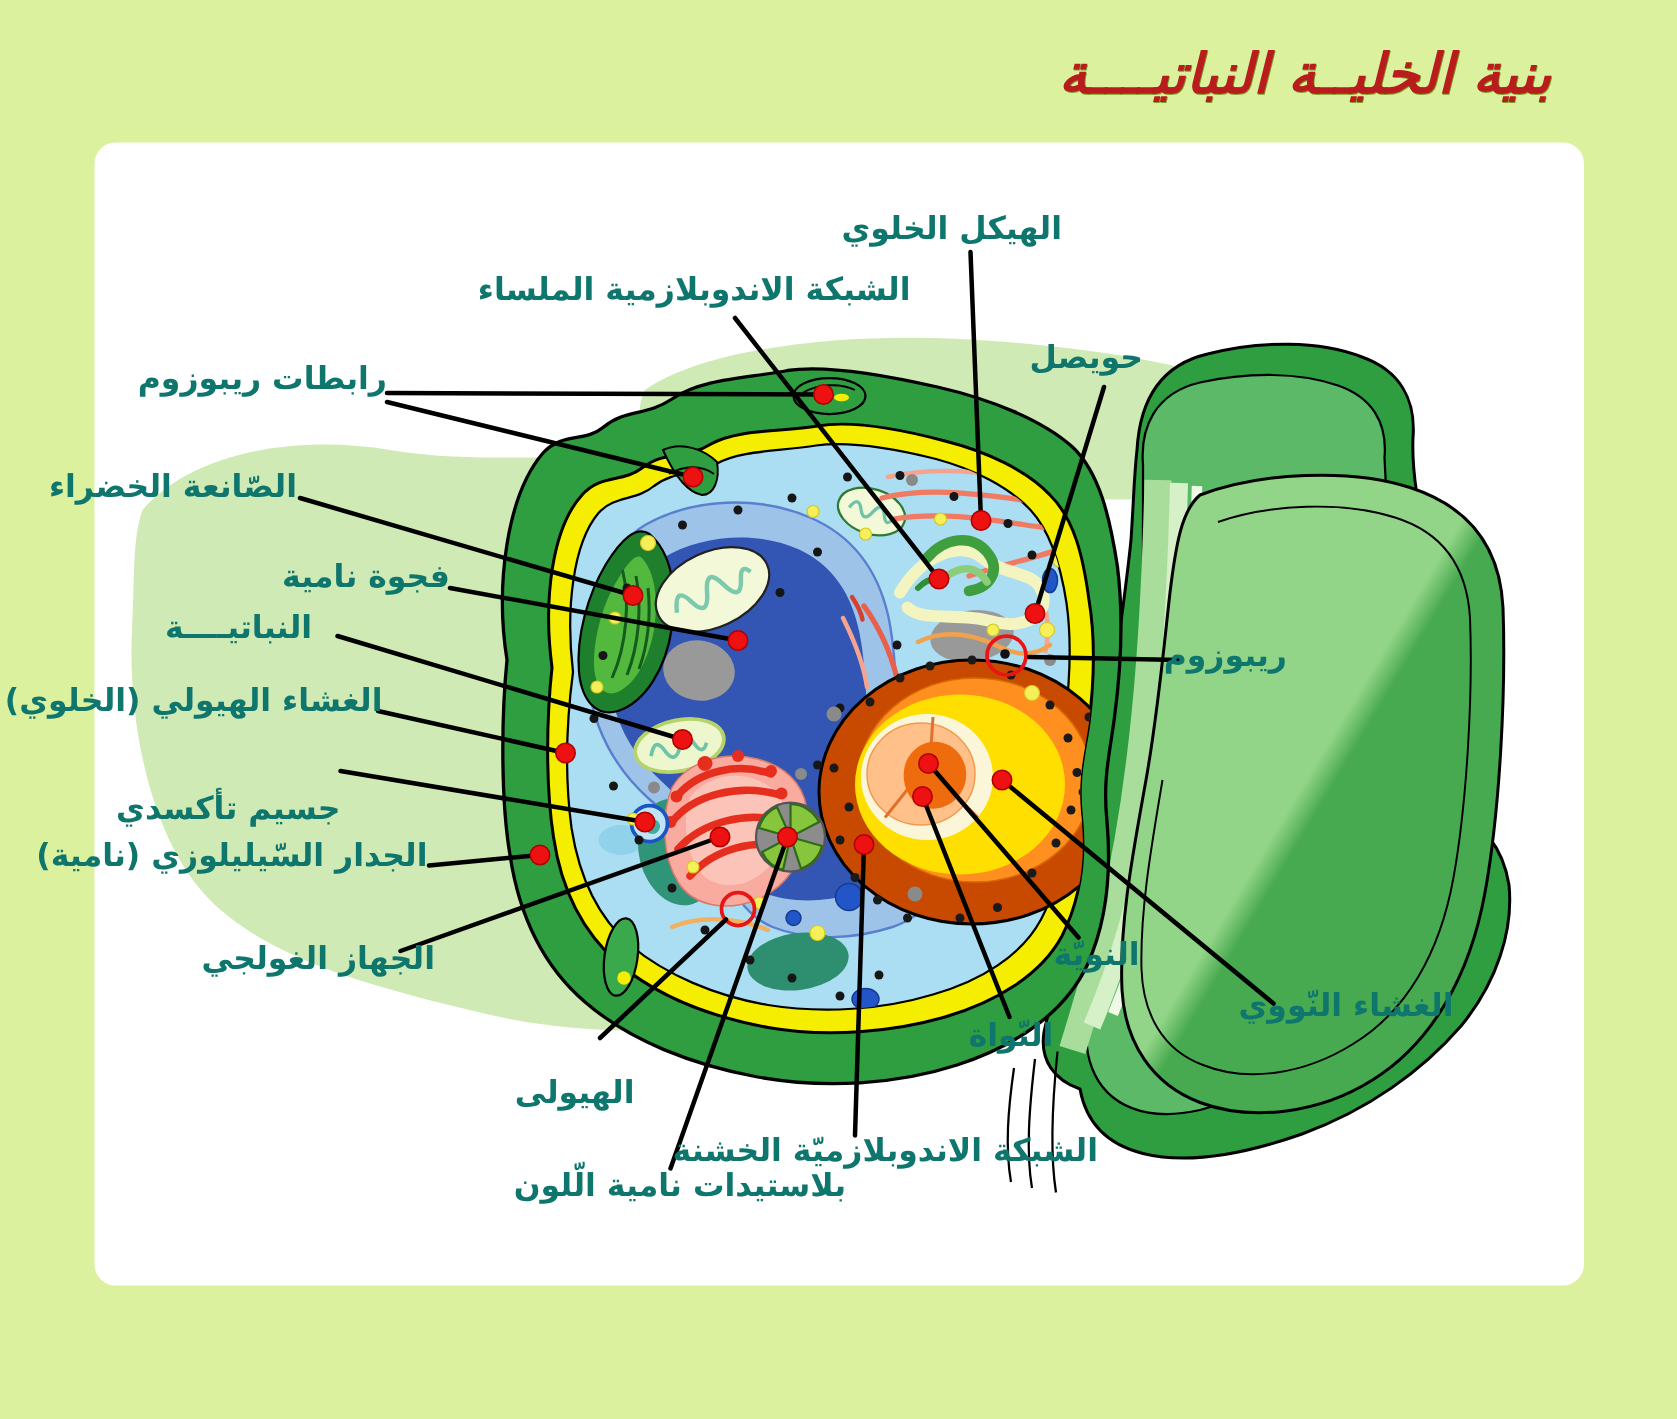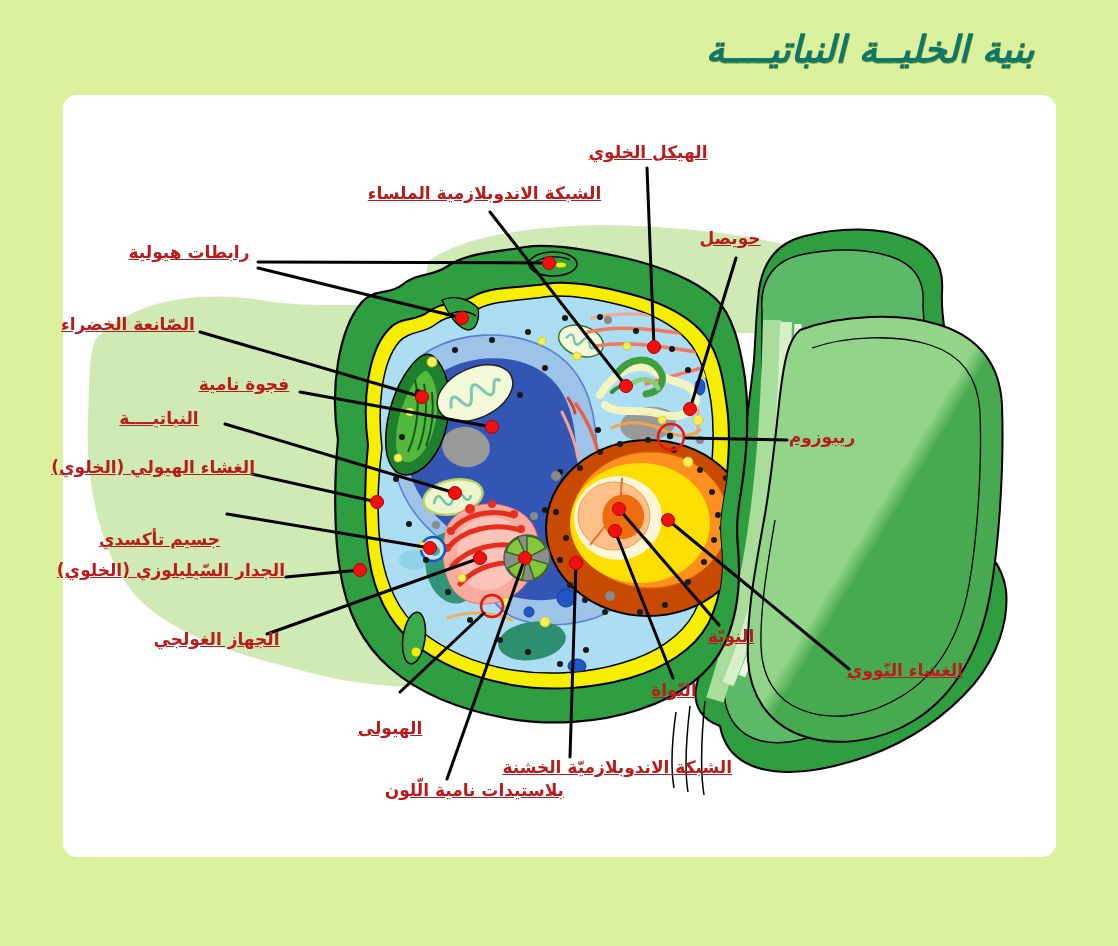--- a/index.html
+++ b/index.html
@@ -7,30 +7,29 @@
     width:1118px;height:946px;position:relative;overflow:hidden;
     background:#dcf19e;
     font-family:"DejaVu Sans", sans-serif;
   }
   #canvas-card{
     position:absolute;left:63px;top:95px;width:993px;height:762px;
     background:#ffffff;border-radius:14px;
   }
   #page-title{
     position:absolute;left:640px;top:20px;width:460px;height:60px;
-    color:#0f766e;font-size:37px;font-weight:bold;font-style:italic;
+    color:#b91c1c;font-size:37px;font-weight:bold;font-style:italic;
     text-align:center;direction:rtl;line-height:60px;
     text-shadow:0.5px 0.5px 0 #7f9c28;
   }
   svg#cell-svg{position:absolute;left:0;top:0;}
   .lbl{
     position:absolute;direction:rtl;text-align:center;
-    color:#b91c1c;font-weight:bold;font-size:17px;line-height:23px;
+    color:#0f766e;font-weight:bold;font-size:21px;line-height:23px;
     white-space:nowrap;
-    text-decoration:underline;
   }
 </style>
 </head>
 <body>
 
 <div id="canvas-card"></div>
 <div id="page-title">بنية الخليــة النباتيــــة</div>
 
 <svg id="cell-svg" width="1118" height="946" viewBox="0 0 1118 946">
   <defs>
@@ -329,27 +328,27 @@
       <circle cx="615" cy="531" r="6.5"></circle>
     <circle cx="619" cy="509" r="6.5"></circle>
       <circle cx="668" cy="520" r="6.5"></circle>
   </g>
 </svg>
 
 <div>
   <div class="lbl" style="left:340px;top:182px;width:245px;margin-left:22px;">الشبكة الاندوبلازمية الملساء</div>
   <div class="lbl" style="left:588px;top:141px;width:120px;">الهيكل الخلوي</div>
   <div class="lbl" style="left:698px;top:227px;width:64px;">حويصل</div>
-  <div class="lbl" style="left:120px;top:241px;width:138px;">رابطات هيولية</div>
+  <div class="lbl" style="left:120px;top:241px;width:138px;">رابطات ريبوزوم</div>
   <div class="lbl" style="left:58px;top:313px;width:140px;">الصّانعة الخضراء</div>
   <div class="lbl" style="left:188px;top:373px;width:112px;">فجوة نامية</div>
   <div class="lbl" style="left:94px;top:407px;width:130px;">النباتيــــة</div>
   <div class="lbl" style="left:88px;top:456px;width:167px;">الغشاء الهيولي (الخلوي)</div>
   <div class="lbl" style="left:92px;top:496px;width:135px;margin-top:32px;">جسيم تأكسدي</div>
-  <div class="lbl" style="left:80px;top:559px;width:205px;">الجدار السّيليلوزي (الخلوي)</div>
+  <div class="lbl" style="left:80px;top:559px;width:205px;">الجدار السّيليلوزي (نامية)</div>
   <div class="lbl" style="left:143px;top:628px;width:147px;">الجهاز الغولجي</div>
   <div class="lbl" style="left:357px;top:689px;width:66px;margin-top:28px;">الهيولى</div>
   <div class="lbl" style="left:412px;top:779px;width:152px;">بلاستيدات نامية الّلون</div>
   <div class="lbl" style="left:556px;top:756px;width:176px;">الشبكة الاندوبلازميّة الخشنة</div>
   <div class="lbl" style="left:644px;top:679px;width:60px;">النّواة</div>
   <div class="lbl" style="left:699px;top:625px;width:64px;">النويّة</div>
   <div class="lbl" style="left:841px;top:659px;width:128px;">الغشاء النّووي</div>
   <div class="lbl" style="left:786px;top:426px;width:72px;">ريبوزوم</div>
 </div>
 

